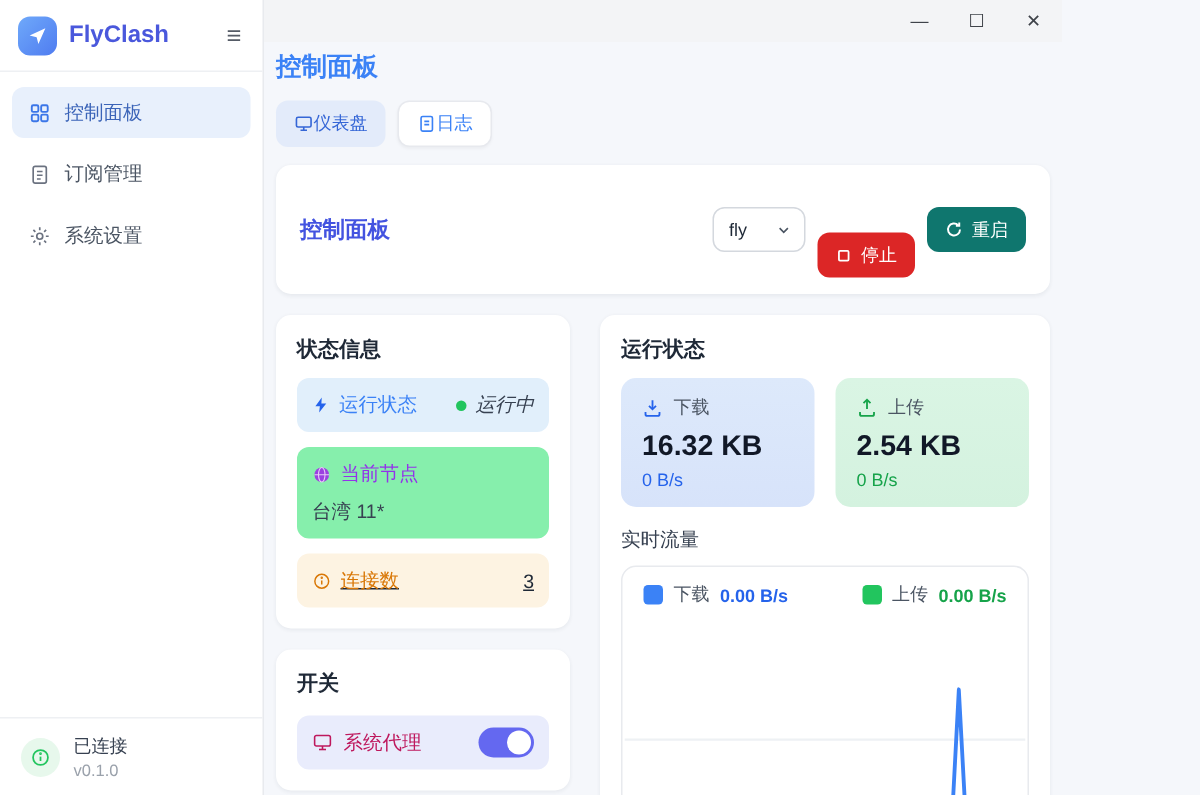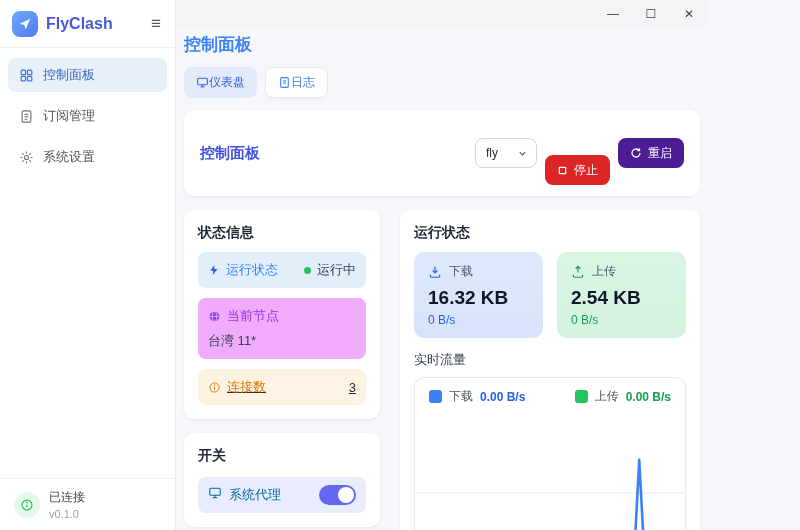--- a/index.html
+++ b/index.html
@@ -34,46 +34,46 @@
   .tab.inactive { background:#ffffff; color:#3b82f6; border:1px solid #e7e9ee; box-shadow:0 1px 2px rgba(0,0,0,.04); }
 
   .card { background:#ffffff; border-radius:10px; box-shadow:0 1px 3px rgba(30,41,59,.07); }
 
   .control-card { margin-top:12px; padding:11px 16px; display:flex; align-items:center; justify-content:space-between; }
   .control-title { font-size:15px; font-weight:bold; color:#4353e0; }
   .control-actions { display:flex; align-items:center; gap:8px; }
   .profile-select { display:flex; align-items:center; justify-content:space-between; width:62px; height:30px; padding:0 8px 0 10px; border:1px solid #d4d8de; border-radius:8px; background:#fff; font-size:12px; color:#1f2937; cursor:pointer; }
   .btn { display:flex; align-items:center; gap:6px; height:30px; padding:0 12px; border-radius:8px; font-size:12px; color:#fff; cursor:pointer; border:none; }
   .btn-stop { background:#dc2626;margin-top:34px; }
-  .btn-restart { background:#4c1d95; }
+  .btn-restart { background:#0f766e; }
 
   .grid { display:flex; gap:20px; margin-top:14px; flex:1; }
   .col-left { width:196px; flex-shrink:0; }
   .col-right { flex:1; }
 
   .status-card { padding:14px; }
   .card-title { font-size:14px; font-weight:bold; color:#1f2937; }
   .srow { border-radius:8px; padding:9px 10px; margin-top:10px; font-size:13px; }
   .srow-flex { display:flex; align-items:center; justify-content:space-between; }
   .srow-label { display:flex; align-items:center; gap:6px; }
   .row-running { background:#e1effb; }
   .row-running .srow-label { color:#3b82f6; }
   .row-running .bolt { color:#2563eb; }
-  .running-value { display:flex; align-items:center; gap:6px; color:#374151; }
+  .running-value { display:flex; align-items:center; gap:6px; color:#374151;font-style:italic; }
   .dot { width:7px; height:7px; border-radius:50%; background:#22c55e; }
-  .row-node { background:#f0abfc; }
+  .row-node { background:#86efac; }
   .row-node .srow-label { color:#9333ea; }
   .node-value { color:#374151; margin-top:7px; }
   .row-conn { background:#fdf3e2;text-decoration:underline; }
   .row-conn .srow-label { color:#d97706; }
   .conn-count { color:#1f2937; }
 
   .switch-card { margin-top:14px; padding:14px; }
   .proxy-row { margin-top:12px; background:#e9ecfc; border-radius:8px; padding:8px 10px; display:flex; align-items:center; justify-content:space-between; }
-  .proxy-label { display:flex; align-items:flex-start; gap:7px; font-size:13px; color:#0369a1; }
+  .proxy-label { display:flex; align-items:center; gap:7px; font-size:13px; color:#be185d; }
   .toggle { width:37px; height:20px; border-radius:10px; background:#6468f0; position:relative; cursor:pointer; flex-shrink:0; }
   .toggle .knob { position:absolute; top:2px; width:16px; height:16px; border-radius:50%; background:#fff; }
   .toggle.on .knob { right:2px; }
 
   .traffic-card { padding:14px; height:100%; }
   .tiles { display:flex; gap:14px; margin-top:10px; }
   .tile { flex:1; border-radius:10px; padding:11px 14px; }
   .tile-download { background:linear-gradient(180deg,#dde9fb,#d7e3fa); }
   .tile-upload { background:linear-gradient(180deg,#daf5e4,#d4f2df); }
   .tile-head { display:flex; align-items:center; gap:7px; font-size:12px; color:#4b5563; }

